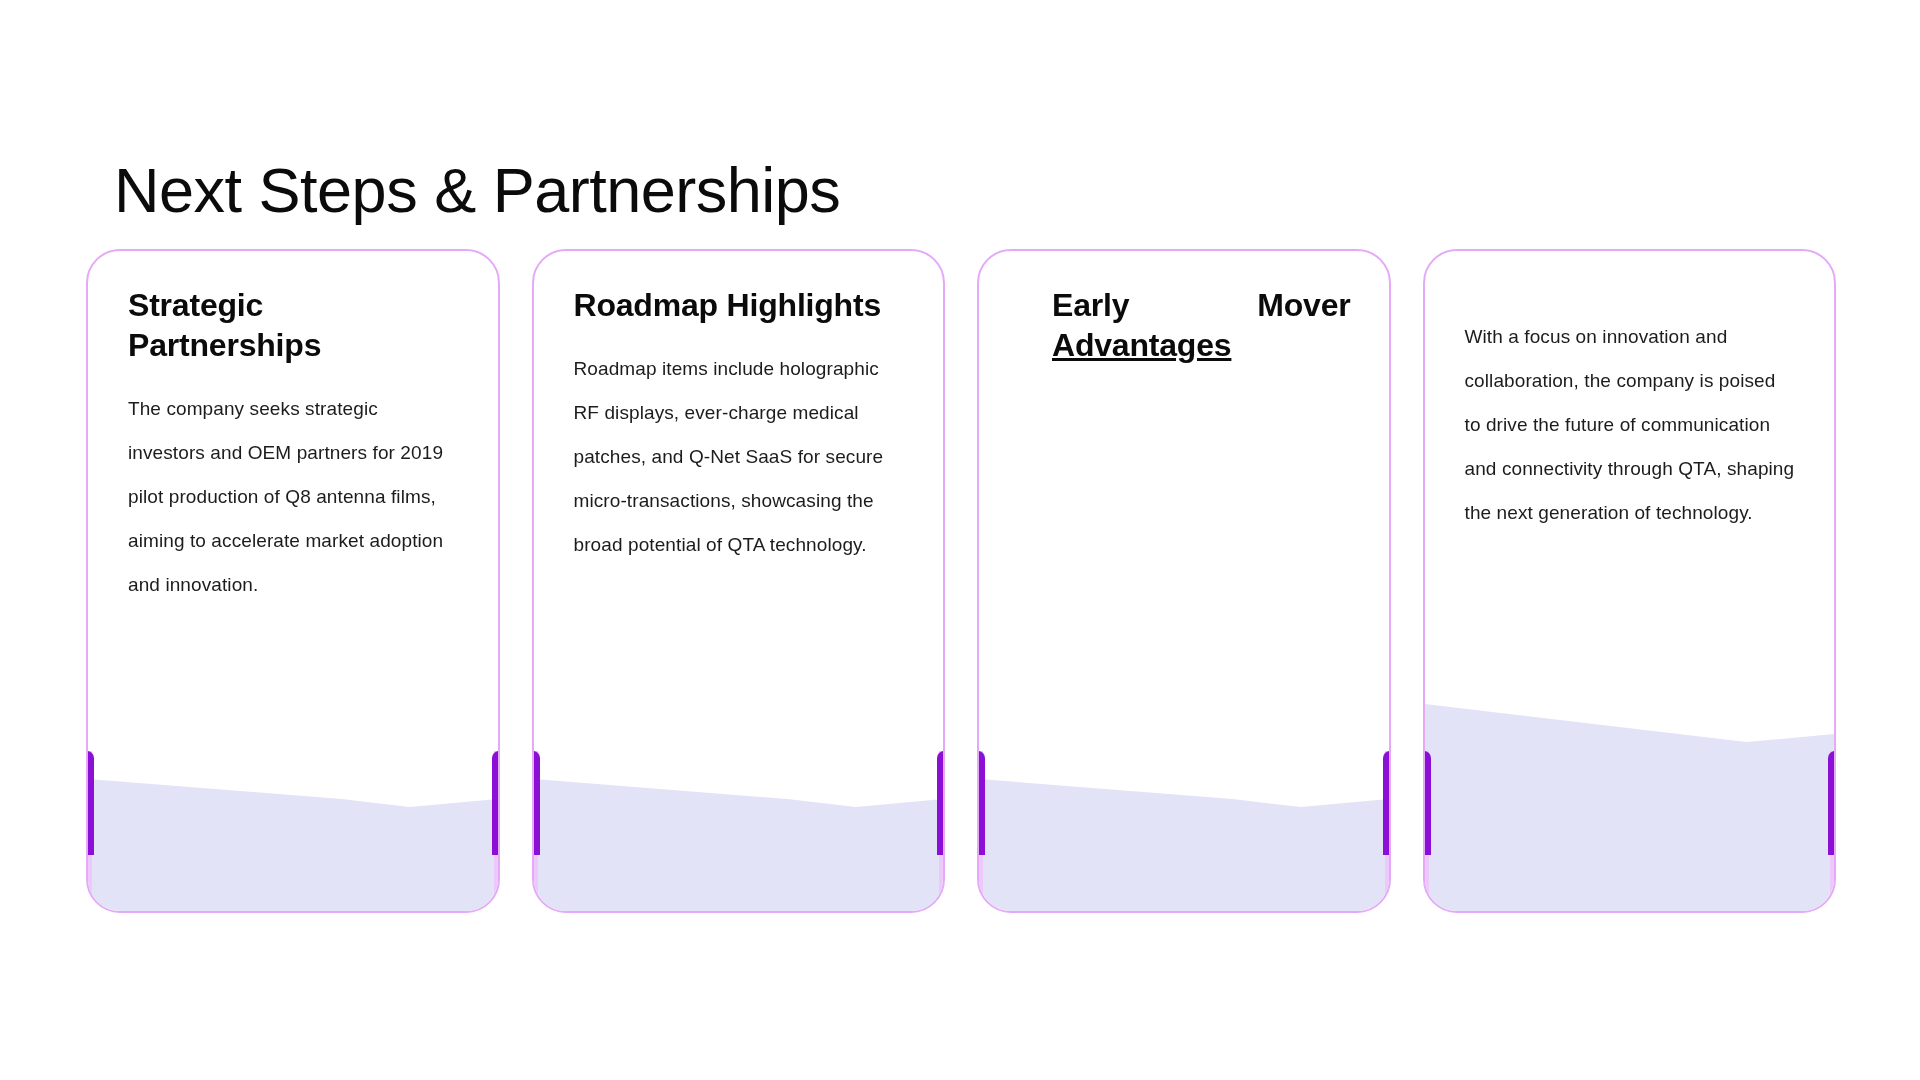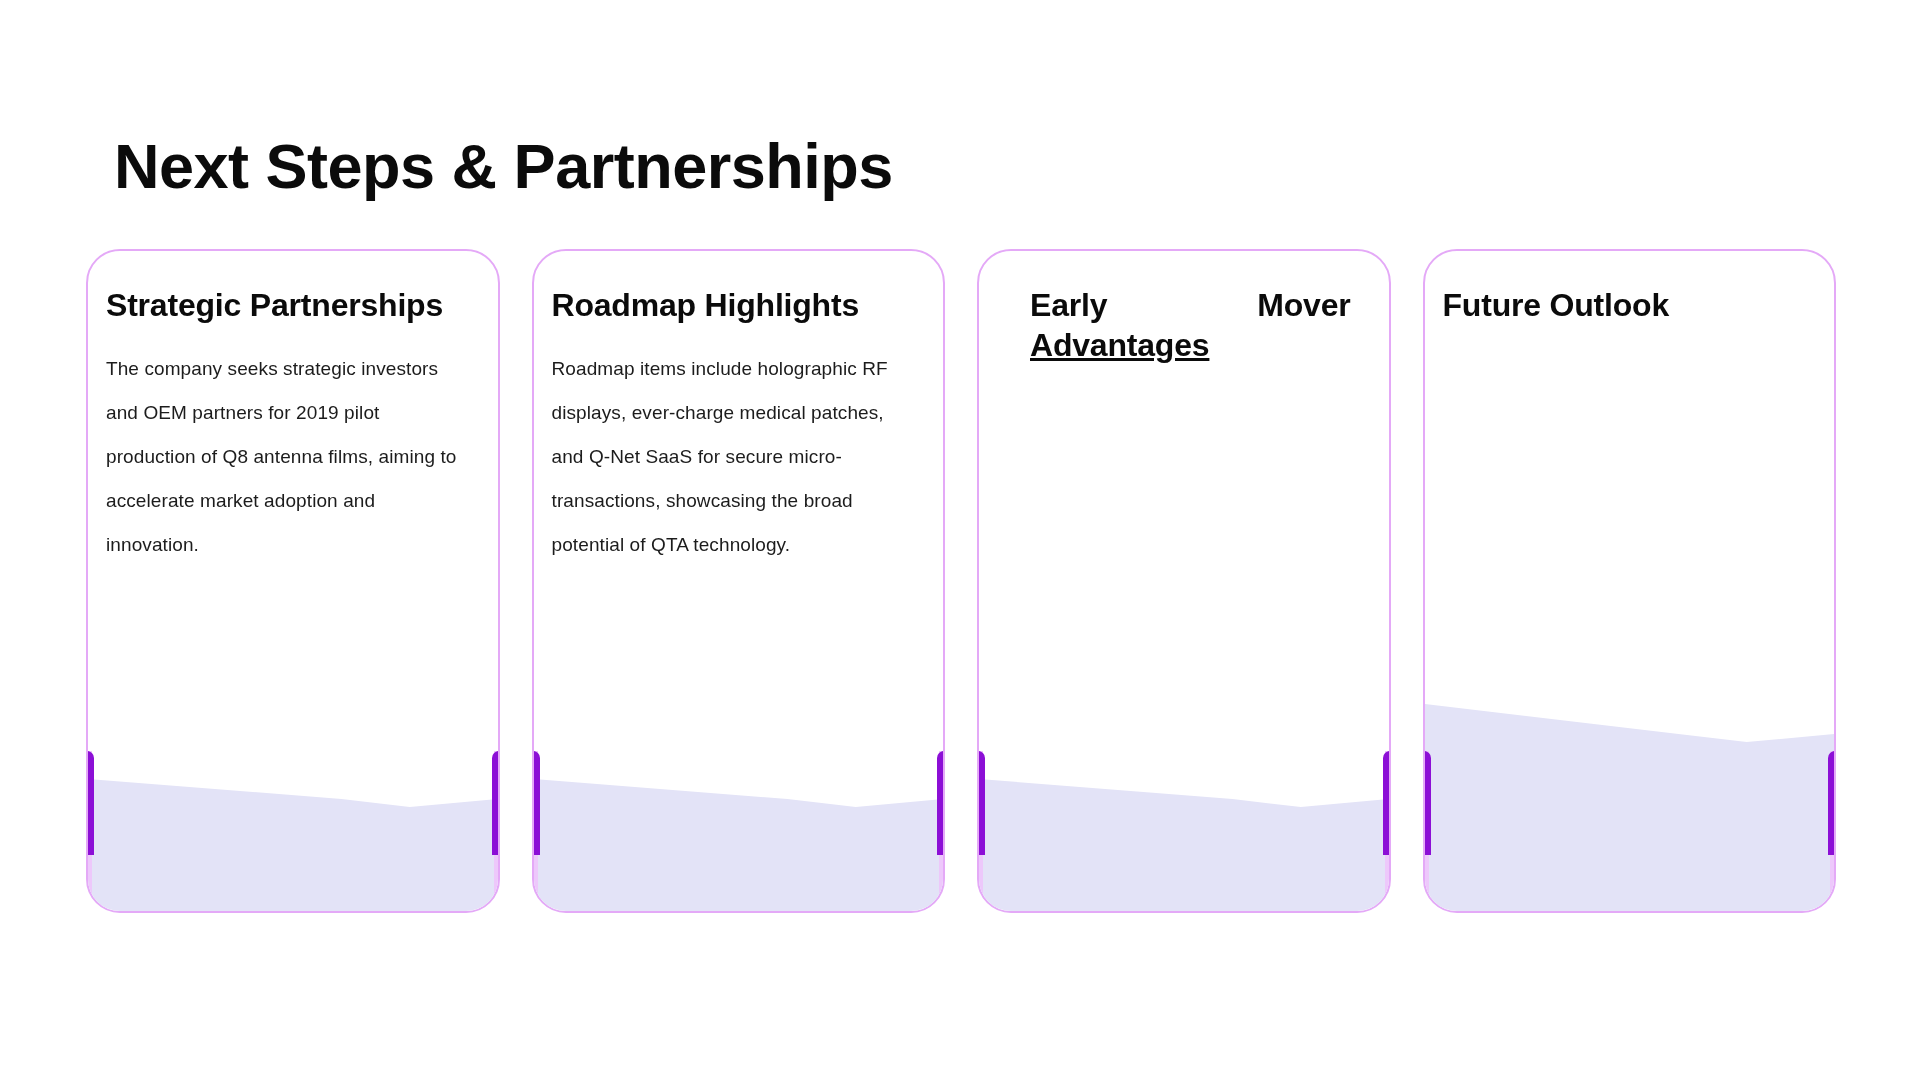--- a/index.html
+++ b/index.html
@@ -17,23 +17,23 @@
 
   .slide {
     position: absolute;
     inset: 0;
     background: #ffffff;
   }
 
   .page-title {
     position: absolute;
     left: 114px;
-    top: 88px;
+    top: 112px;
     font-size: 63px;
-    font-weight: 700;
+    font-weight: 400;
     letter-spacing: -0.5px;
     color: #0b0b0b;
     line-height: 1.15;
     white-space: nowrap;
   }
 
   .cards-row {
     position: absolute;
     left: 86px;
     top: 249px;
@@ -52,21 +52,21 @@
     background: #ffffff;
     box-sizing: border-box;
     overflow: hidden;
   }
 
   .card-inner {
     position: absolute;
     left: 0;
     top: 0;
     right: 0;
-    padding: 34px 38px 0 18px;
+    padding: 34px 38px 0 40px;
     box-sizing: border-box;
     z-index: 3;
   }
 
   .card-title {
     font-size: 32px;
     font-weight: 700;
     color: #0b0b0b;
     line-height: 1.25;
     letter-spacing: -0.2px;
@@ -186,21 +186,21 @@
       <div class="pillar right" style="bottom:56px;height:104px;"></div>
       <div class="card-deco">
         <svg viewBox="0 0 420 160" preserveAspectRatio="none" aria-hidden="true">
           <path d="M0,28 L260,48 L330,56 L420,48 L420,130 Q420,160 390,160 L30,160 Q0,160 0,130 Z" fill="#e3e3f7"></path>
         </svg>
       </div>
     </div>
 
     <div class="card">
       <div class="card-inner">
-        <div class="card-title">Future Outlook</div>
+        <p class="card-body" style="margin-top:30px;">With a focus on innovation and collaboration, the company is poised to drive the future of communication and connectivity through QTA, shaping the next generation of technology.</p>
       </div>
       <div class="pillar-glow left" style="bottom:0;height:160px;"></div>
       <div class="pillar-glow right" style="bottom:0;height:160px;"></div>
       <div class="pillar left" style="bottom:56px;height:104px;"></div>
       <div class="pillar right" style="bottom:56px;height:104px;"></div>
       <div class="card-deco tall">
         <svg viewBox="0 0 420 215" preserveAspectRatio="none" aria-hidden="true">
           <path d="M0,8 L260,38 L330,46 L420,38 L420,185 Q420,215 390,215 L30,215 Q0,215 0,185 Z" fill="#e3e3f7"></path>
         </svg>
       </div>

